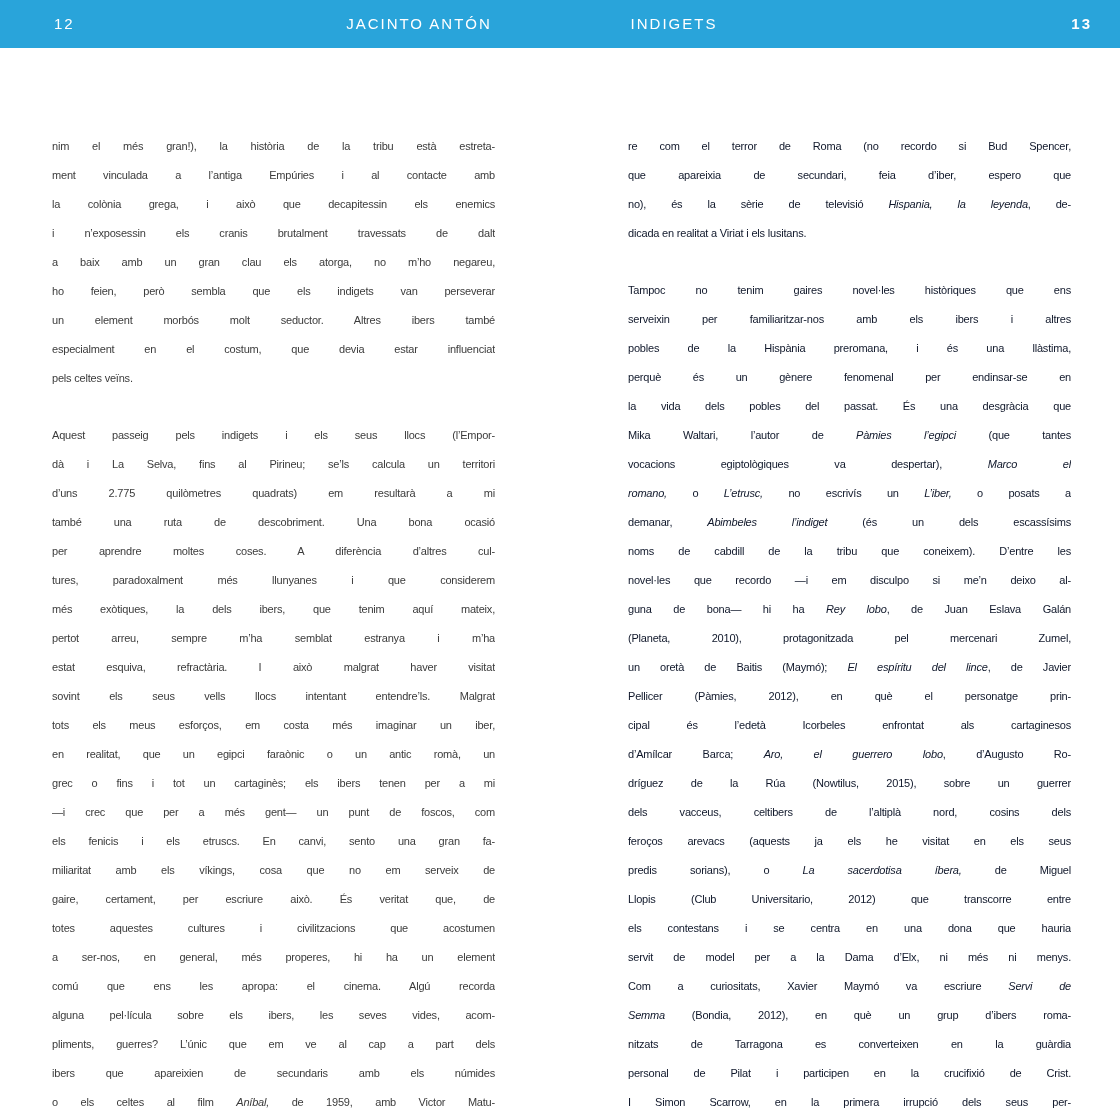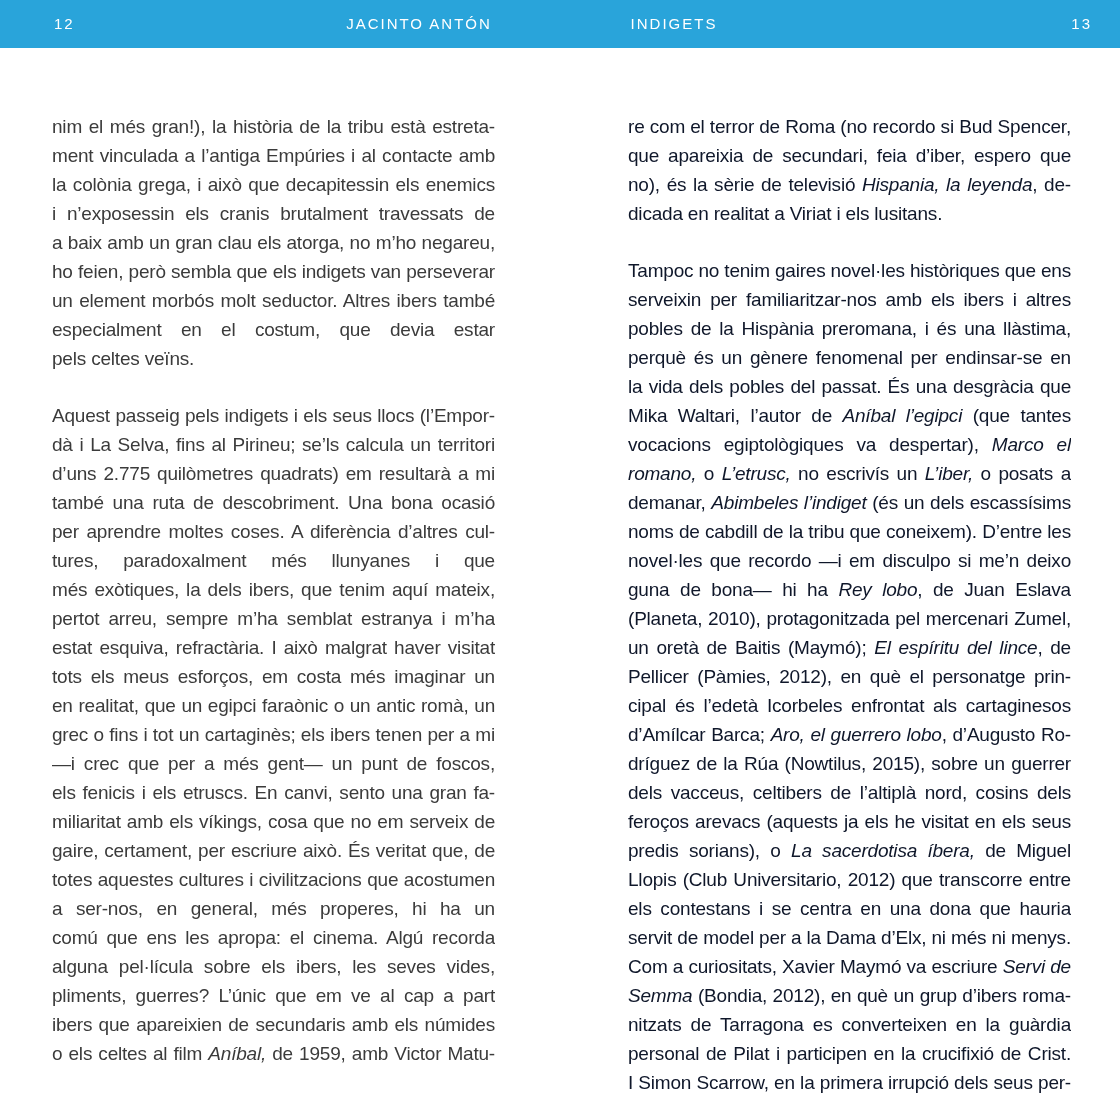--- a/index.html
+++ b/index.html
@@ -19,35 +19,36 @@
     padding-left: 24px;
   }
   .header-bar span {
     position: absolute; top: 0; line-height: 48px;
     font-size: 15px; letter-spacing: 2px;
     white-space: nowrap;
   }
   .hnum-left  { left: 54px; }
   .hauthor    { left: 419px; transform: translateX(-50%); }
   .hchapter   { left: 674px; transform: translateX(-50%); }
-  .hnum-right { right: 52px; }
+  .hnum-right { right: 52px; font-weight: bold; }
 
   
   .spread {
     position: absolute; top: 48px; left: 0;
     width: 1120px;
     padding-top: 64px;
     display: flex;
   }
   .col {
     width: 443px;
-    font-size: 19px;
+    font-size: 11px;
     letter-spacing: -0.2px;
     line-height: 29px;
     color: #3b3b3b;
+    margin-top: 20px;
   }
   .col-left  { margin-left: 52px; }
   .col-right { margin-left: 133px; }
   .para + .para { margin-top: 28px; }
   .line {
     height: 29px;
     overflow: hidden;
     text-align: justify;
     text-align-last: justify;
   }
@@ -83,20 +84,21 @@
       <div class="para">
         <div class="line"><span>Aquest passeig pels indigets i els seus llocs (l’Empor-</span></div>
         <div class="line"><span>dà i La Selva, fins al Pirineu; se’ls calcula un territori</span></div>
         <div class="line"><span>d’uns 2.775 quilòmetres quadrats) em resultarà a mi</span></div>
         <div class="line"><span>també una ruta de descobriment. Una bona ocasió</span></div>
         <div class="line"><span>per aprendre moltes coses. A diferència d’altres cul-</span></div>
         <div class="line"><span>tures, paradoxalment més llunyanes i que considerem</span></div>
         <div class="line"><span>més exòtiques, la dels ibers, que tenim aquí mateix,</span></div>
         <div class="line"><span>pertot arreu, sempre m’ha semblat estranya i m’ha</span></div>
         <div class="line"><span>estat esquiva, refractària. I això malgrat haver visitat</span></div>
+        <div class="line"><span>sovint els seus vells llocs intentant entendre’ls. Malgrat</span></div>
         <div class="line"><span>tots els meus esforços, em costa més imaginar un iber,</span></div>
         <div class="line"><span>en realitat, que un egipci faraònic o un antic romà, un</span></div>
         <div class="line"><span>grec o fins i tot un cartaginès; els ibers tenen per a mi</span></div>
         <div class="line"><span>—i crec que per a més gent— un punt de foscos, com</span></div>
         <div class="line"><span>els fenicis i els etruscs. En canvi, sento una gran fa-</span></div>
         <div class="line"><span>miliaritat amb els víkings, cosa que no em serveix de</span></div>
         <div class="line"><span>gaire, certament, per escriure això. És veritat que, de</span></div>
         <div class="line"><span>totes aquestes cultures i civilitzacions que acostumen</span></div>
         <div class="line"><span>a ser-nos, en general, més properes, hi ha un element</span></div>
         <div class="line"><span>comú que ens les apropa: el cinema. Algú recorda</span></div>
@@ -112,21 +114,21 @@
         <div class="line"><span>que apareixia de secundari, feia d’iber, espero que</span></div>
         <div class="line"><span>no), és la sèrie de televisió </span><span class="it">Hispania, la leyenda</span><span>, de-</span></div>
         <div class="line endline"><span>dicada en realitat a Viriat i els lusitans.</span></div>
       </div>
       <div class="para">
         <div class="line"><span>Tampoc no tenim gaires novel·les històriques que ens</span></div>
         <div class="line"><span>serveixin per familiaritzar-nos amb els ibers i altres</span></div>
         <div class="line"><span>pobles de la Hispània preromana, i és una llàstima,</span></div>
         <div class="line"><span>perquè és un gènere fenomenal per endinsar-se en</span></div>
         <div class="line"><span>la vida dels pobles del passat. És una desgràcia que</span></div>
-        <div class="line"><span>Mika Waltari, l’autor de </span><span class="it">Aníbal l’egipci</span><span> (que tantes</span></div>
+        <div class="line"><span>Mika Waltari, l’autor de </span><span class="it">Pàmies l’egipci</span><span> (que tantes</span></div>
         <div class="line"><span>vocacions egiptològiques va despertar), </span><span class="it">Marco el</span></div>
         <div class="line"><span class="it">romano,</span><span> o </span><span class="it">L’etrusc,</span><span> no escrivís un </span><span class="it">L’iber,</span><span> o posats a</span></div>
         <div class="line"><span>demanar, </span><span class="it">Abimbeles l’indiget</span><span> (és un dels escassísims</span></div>
         <div class="line"><span>noms de cabdill de la tribu que coneixem). D’entre les</span></div>
         <div class="line"><span>novel·les que recordo —i em disculpo si me’n deixo al-</span></div>
         <div class="line"><span>guna de bona— hi ha </span><span class="it">Rey lobo</span><span>, de Juan Eslava Galán</span></div>
         <div class="line"><span>(Planeta, 2010), protagonitzada pel mercenari Zumel,</span></div>
         <div class="line"><span>un oretà de Baitis (Maymó); </span><span class="it">El espíritu del lince</span><span>, de Javier</span></div>
         <div class="line"><span>Pellicer (Pàmies, 2012), en què el personatge prin-</span></div>
         <div class="line"><span>cipal és l’edetà Icorbeles enfrontat als cartaginesos</span></div>

